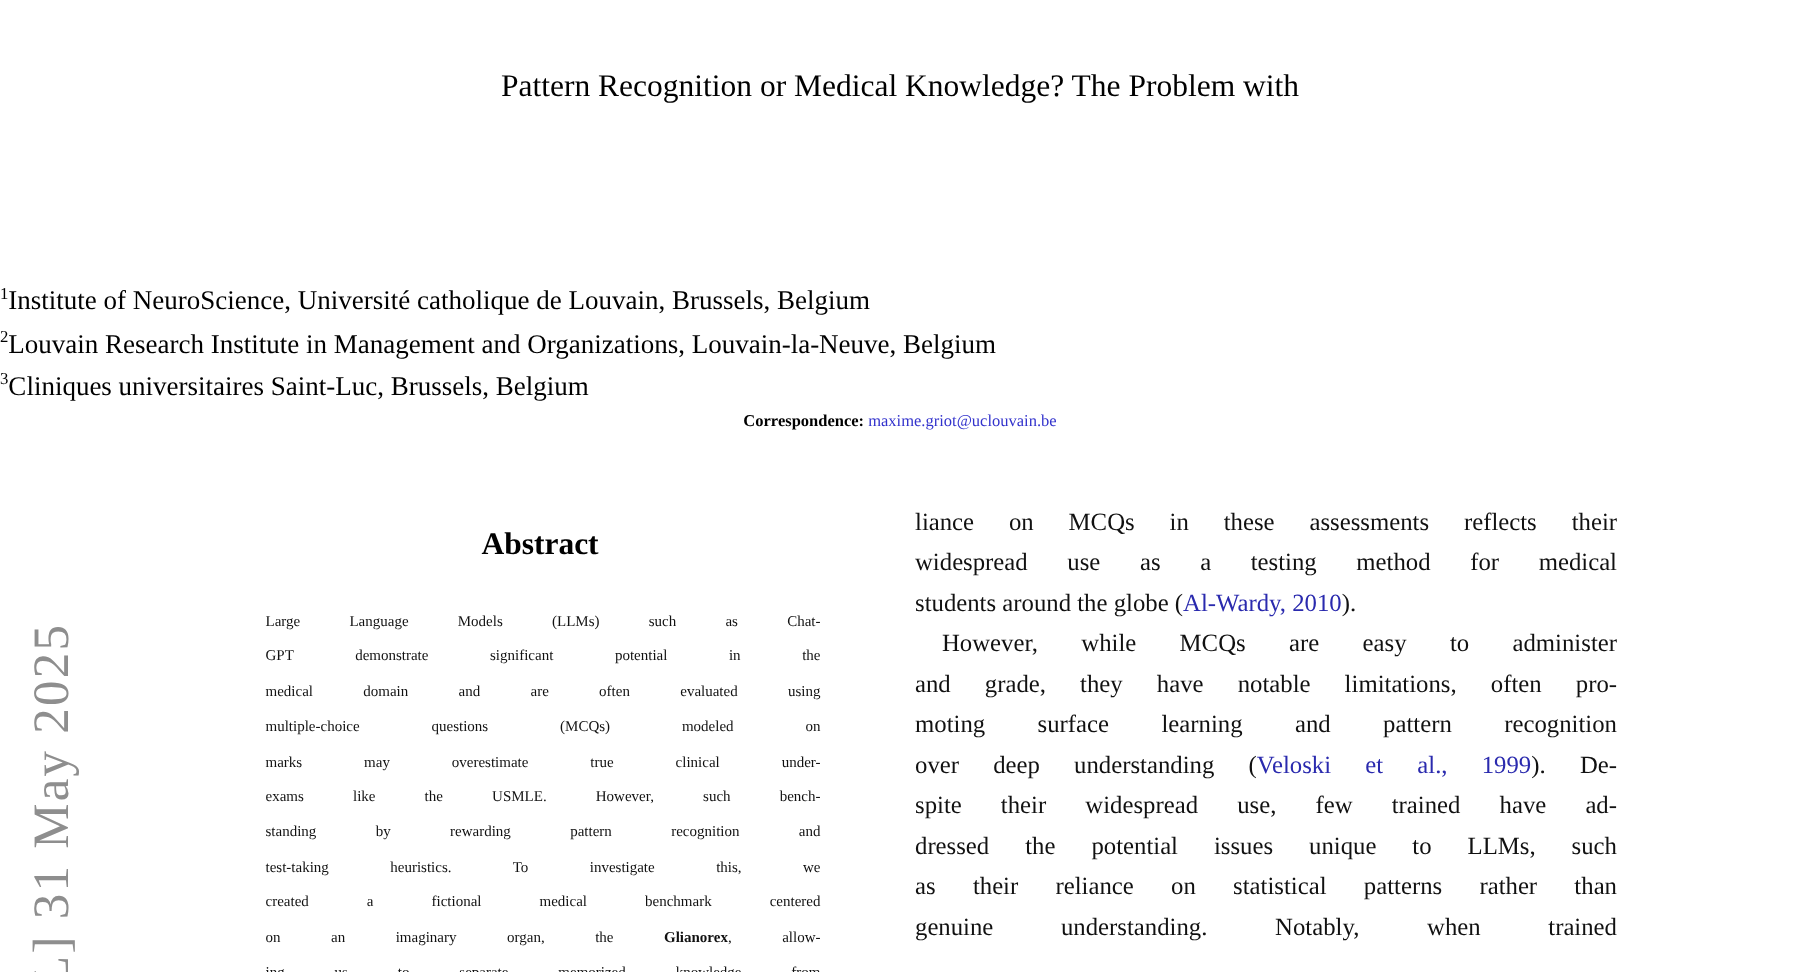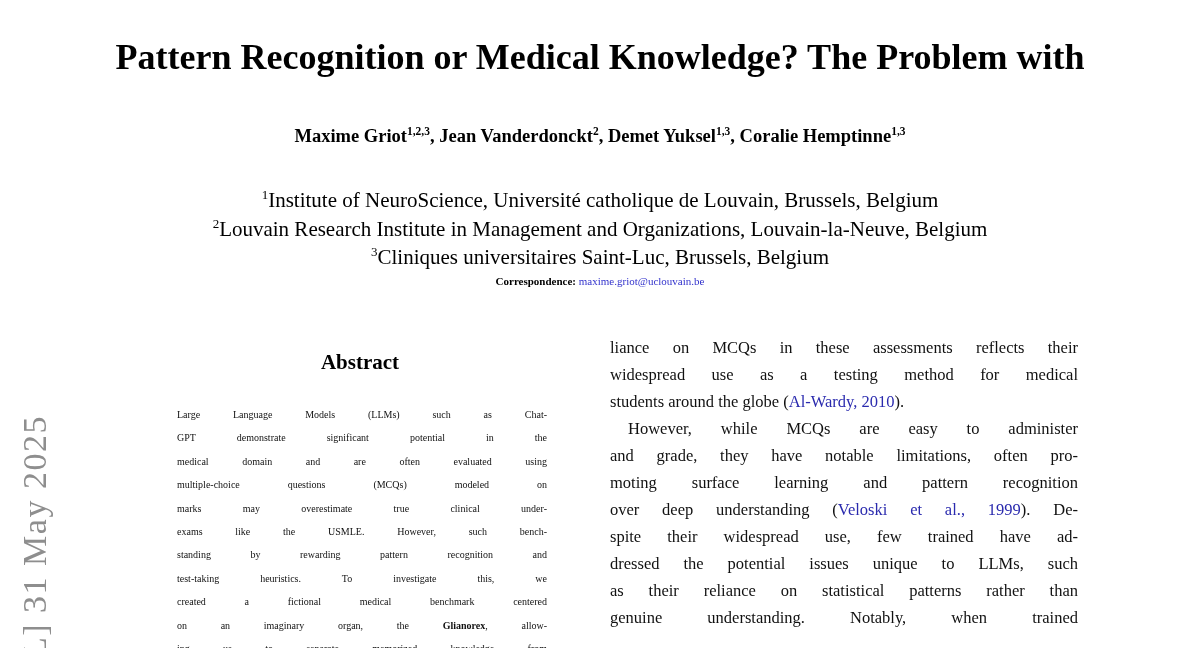--- a/index.html
+++ b/index.html
@@ -15,30 +15,30 @@
   .watermark {
     position: absolute; left: 16px; top: 658px;
     transform: rotate(-90deg); transform-origin: 0 0;
     font-size: 34px; letter-spacing: 1.5px; white-space: nowrap;
     color: var(--wm-color, #8e8e8e);
   }
 
   
   .title {
     position: absolute; top: 41px; left: 0; right: 0;
-    text-align: center; font-weight: bold; font-size: 36px; line-height: 33px;
+    text-align: center; font-weight: normal; font-size: 21px; line-height: 33px;
     color: #000;
   }
   .authors {
     position: absolute; top: 126px; left: 0; right: 0;
     text-align: center; font-weight: bold; font-size: 18.5px; color: #000;
   }
   .affils {
     position: absolute; top: 186px; left: 0; right: 0;
-    text-align: center; font-size: 21px; line-height: 28.5px; color: #000;
+    font-size: 18px; line-height: 28.5px; color: #000;
   }
   .corr {
     position: absolute; top: 275px; left: 0; right: 0;
     text-align: center; font-size: 11px; color: #000;
   }
   .corr .label { font-weight: bold; }
   sup { font-size: 0.62em; vertical-align: super; line-height: 0; }
 
   .link  { color: var(--email-color, #3232cc); }
   .cite  { color: var(--cite-color, #2a2aae); }
@@ -67,21 +67,20 @@
 <body>
 
 <div class="page">
 
   <div class="watermark">L]  31 May 2025</div>
 
   <div class="title">
     <div>Pattern Recognition or Medical Knowledge? The Problem with</div>
   </div>
 
-  <div class="authors" id="authors"><span>Maxime Griot</span><sup>1,2,3</sup>, <span>Jean Vanderdonckt</span><sup>2</sup>, <span>Demet Yuksel</span><sup>1,3</sup>, <span>Coralie Hemptinne</span><sup>1,3</sup></div>
 
   <div class="affils" id="affils">
       <div><sup>1</sup><span>Institute of NeuroScience, Université catholique de Louvain, Brussels, Belgium</span></div>
       <div><sup>2</sup><span>Louvain Research Institute in Management and Organizations, Louvain-la-Neuve, Belgium</span></div>
       <div><sup>3</sup><span>Cliniques universitaires Saint-Luc, Brussels, Belgium</span></div>
     </div>
 
   <div class="corr">
     <span class="label">Correspondence:</span>
     <span> </span>

